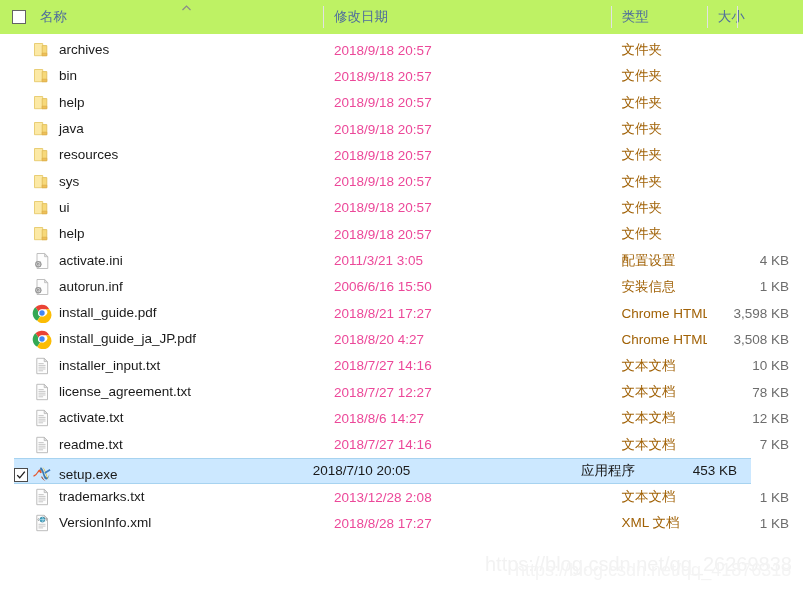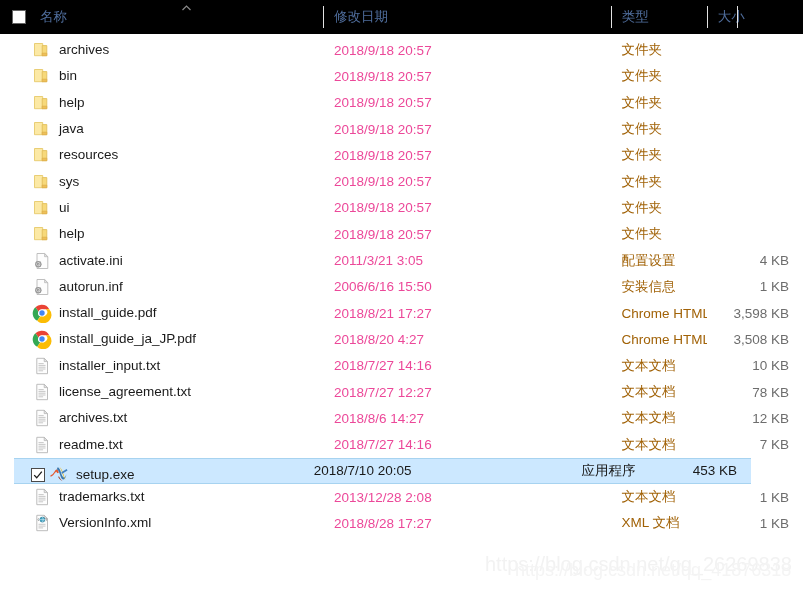--- a/index.html
+++ b/index.html
@@ -13,21 +13,21 @@
     position:relative;
     -webkit-font-smoothing:antialiased;
   }
 
   
   .header{
     position:relative;
     height:34px;
     display:flex;
     align-items:center;
-    background:#000000;
+    background:#bef264;
   }
   .header-cell{
     position:relative;
     height:34px;
     display:flex;
     align-items:center;
     color:#4f6d9c;
     font-size:13.5px;
     box-sizing:border-box;
   }
@@ -71,21 +71,21 @@
     box-sizing:border-box;
     justify-content:flex-end;
   }
   .row.selected{
     background:#cce8ff;
     width:737px;
     margin-left:14px;
     border:1px solid #a7d3f0;
     border-left:none;border-right:none;
   }
-  .row.selected .c-name{padding-left:17px;margin-top:8px;}
+  .row.selected .c-name{padding-left:0;margin-top:8px;}
   .cell{box-sizing:border-box;overflow:hidden;white-space:nowrap;}
   .c-name{
     width:337px;
     display:flex;align-items:center;
     padding-left:14px;
     color:#1a1a1a;
   }
   .row.selected .c-name{width:323px;}
   .c-date{width:300px;padding-left:11px;color:#ec4899;}
   .c-type{width:100px;padding-left:11px;color:#a16207;}
@@ -402,21 +402,21 @@
         <span class="chkbox hidden"></span>
         <span class="icon">
           <svg width="20" height="20" viewBox="0 0 20 20">
             <path d="M4.8 2.3h7.4l3.3 3.3v12.1H4.8z" fill="#fdfdfd" stroke="#b5b5b5" stroke-width="0.9"></path>
             <path d="M12.2 2.3v3.3h3.3z" fill="#e6e6e6" stroke="#b5b5b5" stroke-width="0.8"></path>
             <g stroke="#bdbdbd" stroke-width="0.85">
               <path d="M6.5 7.6h5.2M6.5 9.4h7M6.5 11.2h7M6.5 13h7M6.5 14.8h4.6"></path>
             </g>
           </svg>
         </span>
-        <span class="fname">archives.txt</span>
+        <span class="fname">activate.txt</span>
       </div>
       <div class="cell c-date">2018/8/6 14:27</div>
       <div class="cell c-type">文本文档</div>
       <div class="cell c-size">12 KB</div>
     </div>
     <div class="row">
       <div class="cell c-name">
         <span class="chkbox hidden"></span>
         <span class="icon">
           <svg width="20" height="20" viewBox="0 0 20 20">

